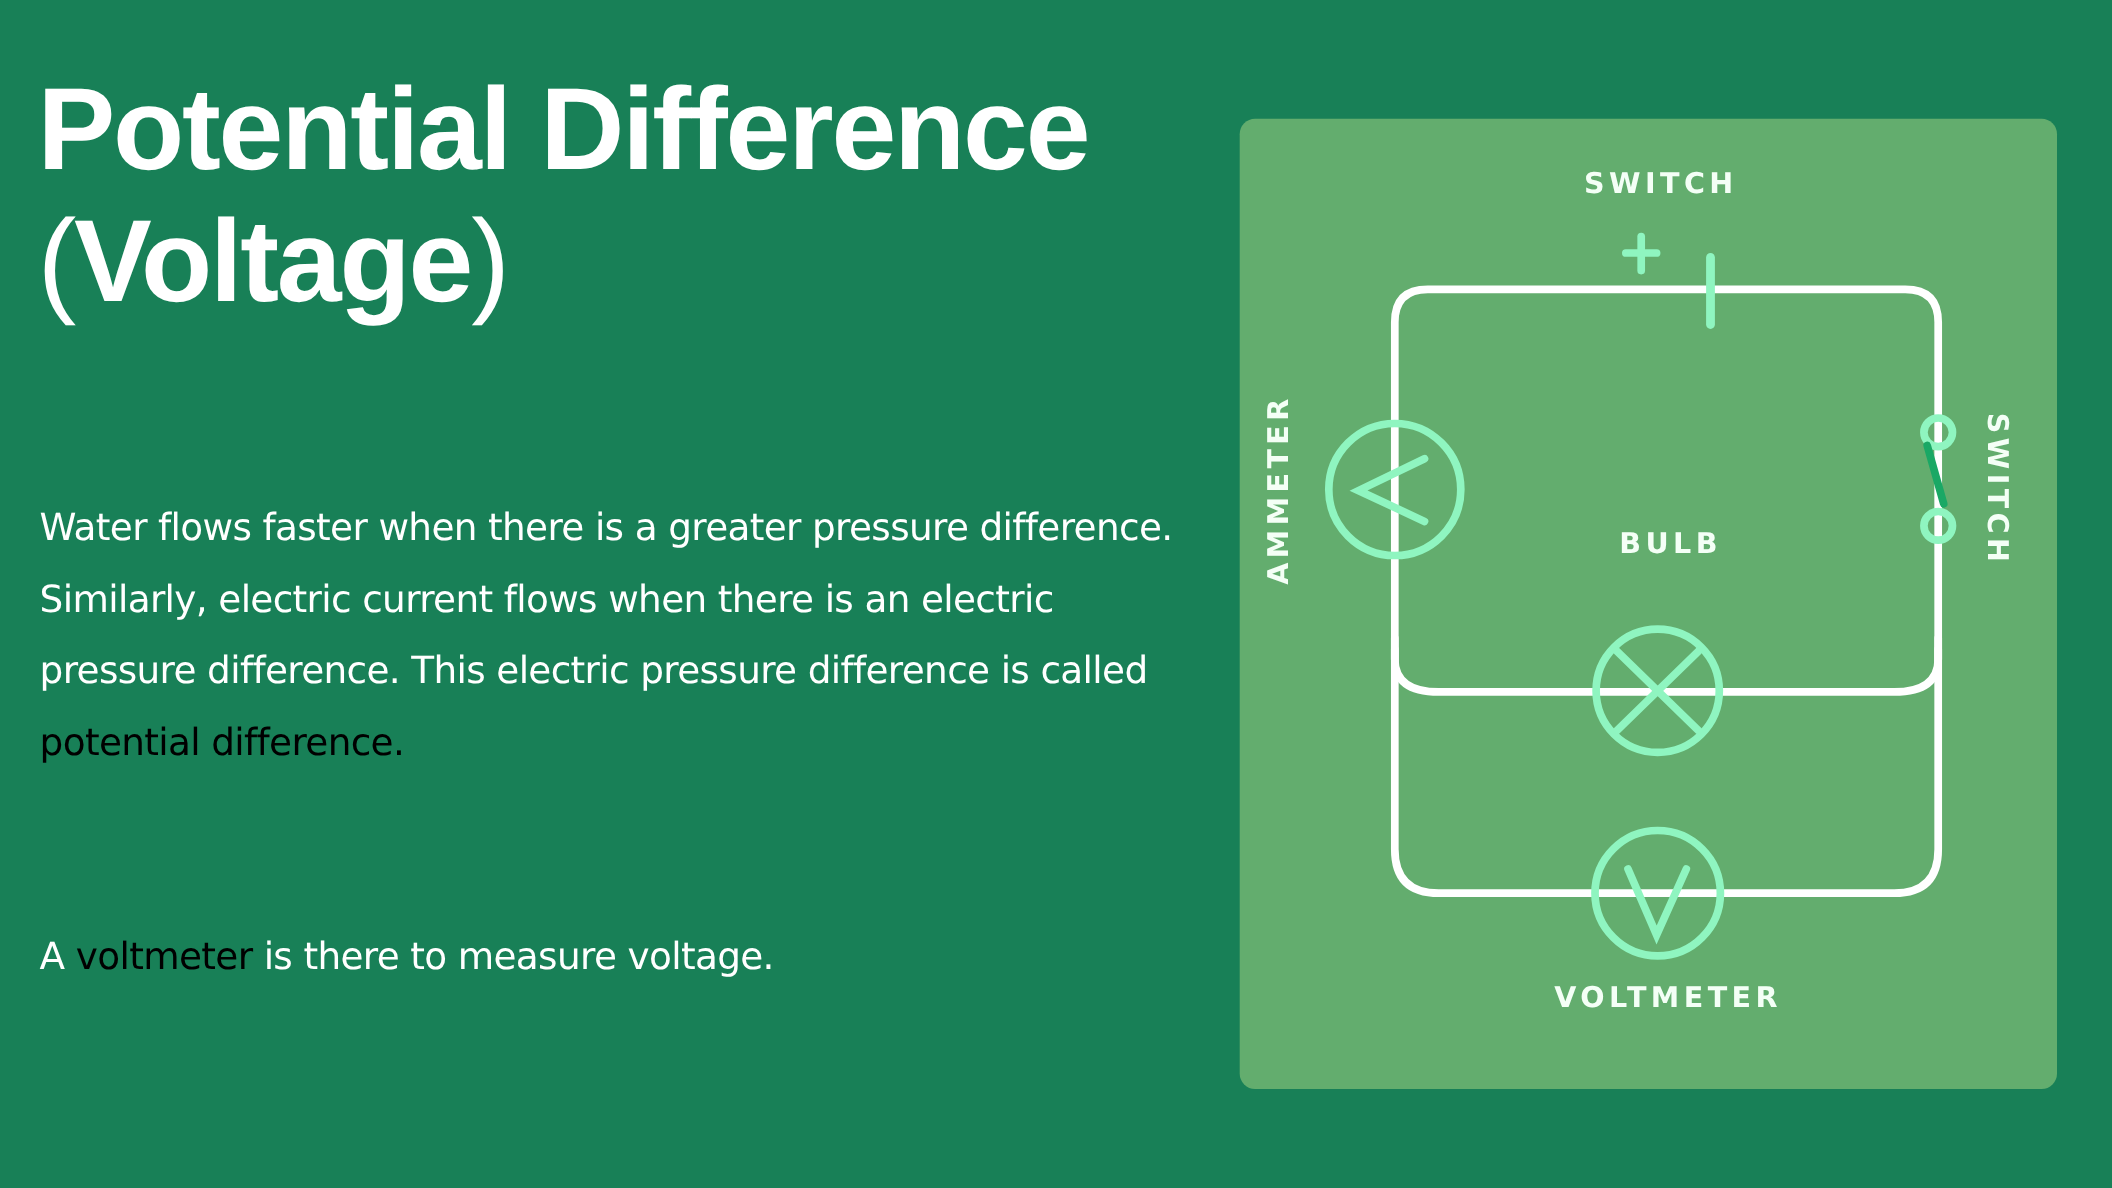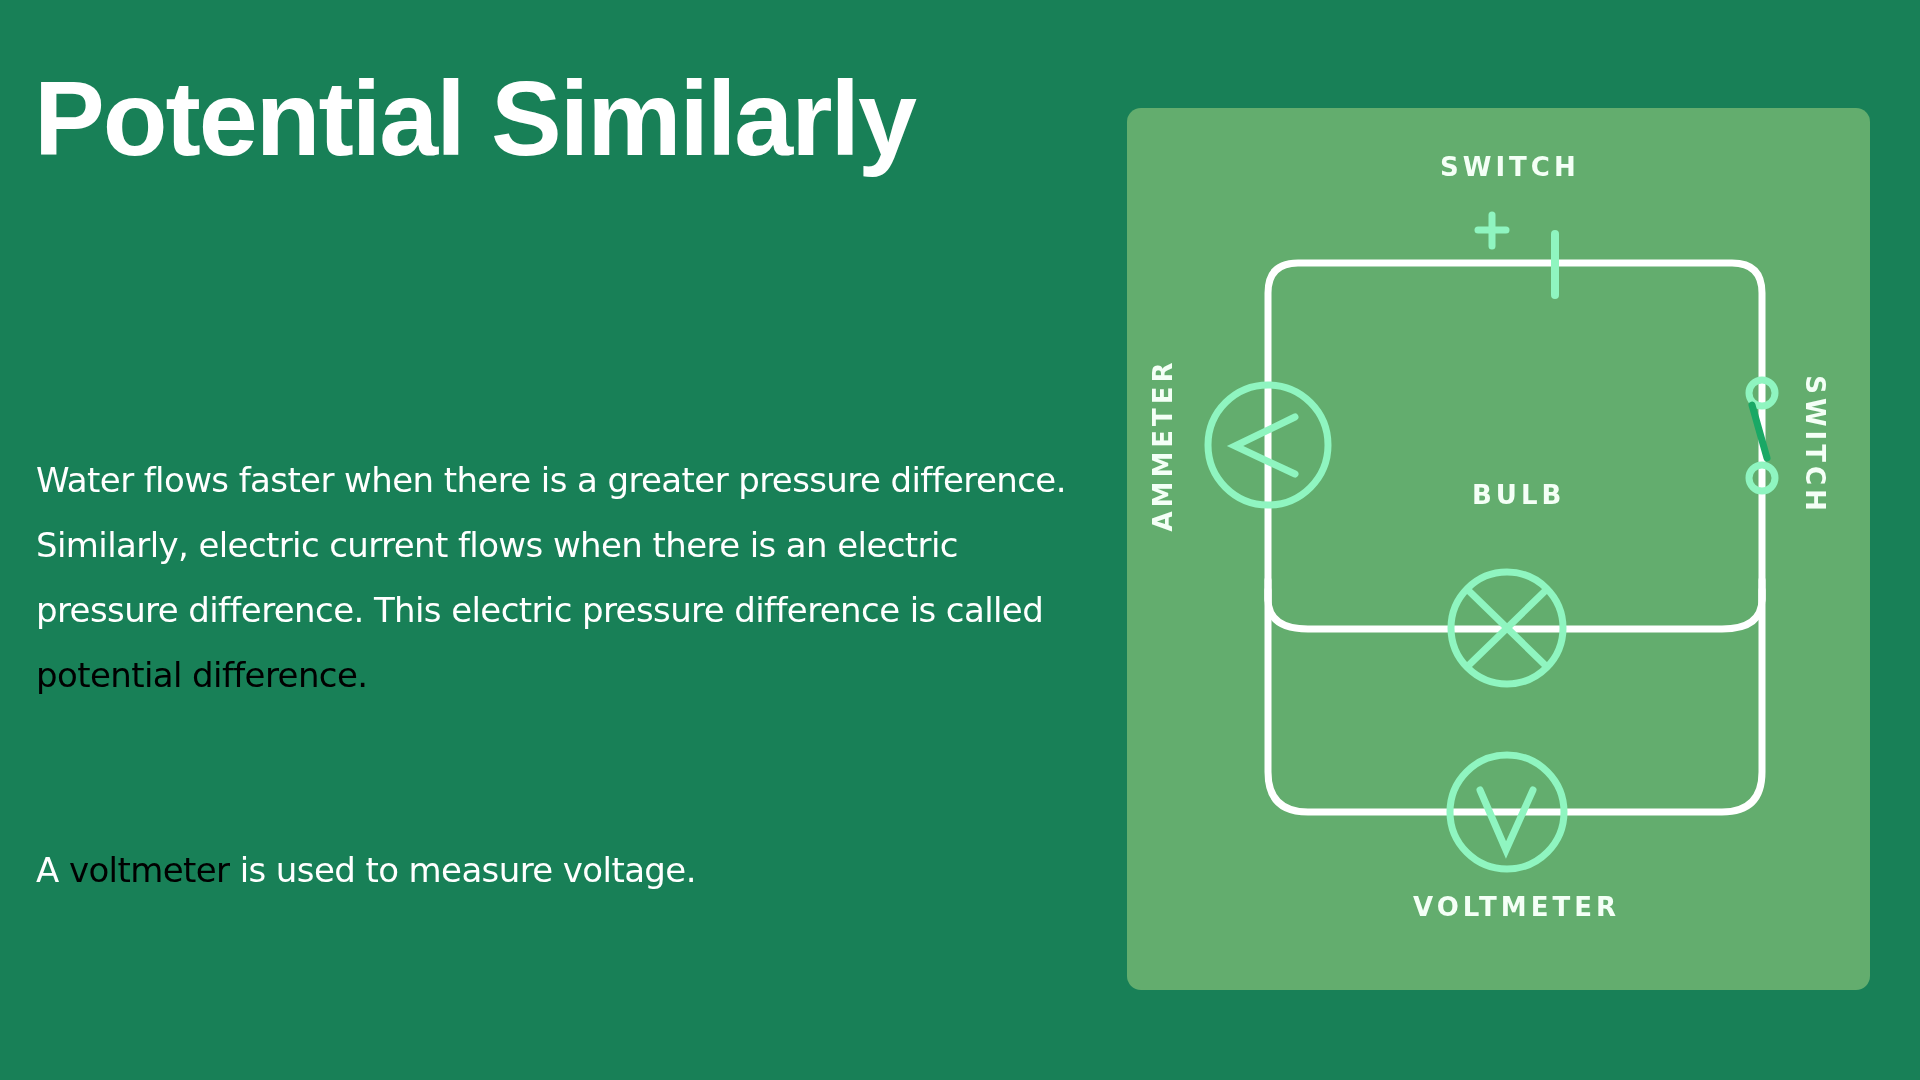--- a/index.html
+++ b/index.html
@@ -36,26 +36,27 @@
     .label-battery { left: 1440px; top: 152px; }
     .label-bulb { left: 1472px; top: 480px; }
     .label-voltmeter { left: 1413px; top: 892px; }
     .label-ammeter { left: 1163px; top: 445px; transform: translate(-50%, -50%) rotate(-90deg); }
     .label-switch { left: 1815px; top: 445px; transform: translate(-50%, -50%) rotate(90deg); }
   </style>
 </head>
 <body>
 
 <h1 class="title">
-  <span class="line">Potential Similarly</span>
+  <span class="line">Potential Difference</span>
+  <span class="line"><span class="paren">(</span><span>Voltage</span><span class="paren">)</span></span>
 </h1>
 
 <p class="body-text"><span>Water flows faster when there is a greater pressure difference. Similarly, electric current flows when there is an electric pressure difference. This electric pressure difference is called </span><span class="hl">potential difference.</span></p>
 
-<p class="body-text body-text2"><span>A </span><span class="hl">voltmeter</span><span> is used to measure voltage.</span></p>
+<p class="body-text body-text2"><span>A </span><span class="hl">voltmeter</span><span> is there to measure voltage.</span></p>
 
 <div class="panel"></div>
 
 <svg class="diagram" viewBox="0 0 1920 1080" xmlns="http://www.w3.org/2000/svg">
   <defs>
     <linearGradient id="gh" x1="0" x2="1" y1="0" y2="0">
       <stop offset="0" stop-color="#1aa865"></stop>
         <stop offset="0.3" stop-color="#8ff5c0"></stop>
       <stop offset="0.7" stop-color="#8ff5c0"></stop>
         <stop offset="1" stop-color="#1aa865"></stop>

